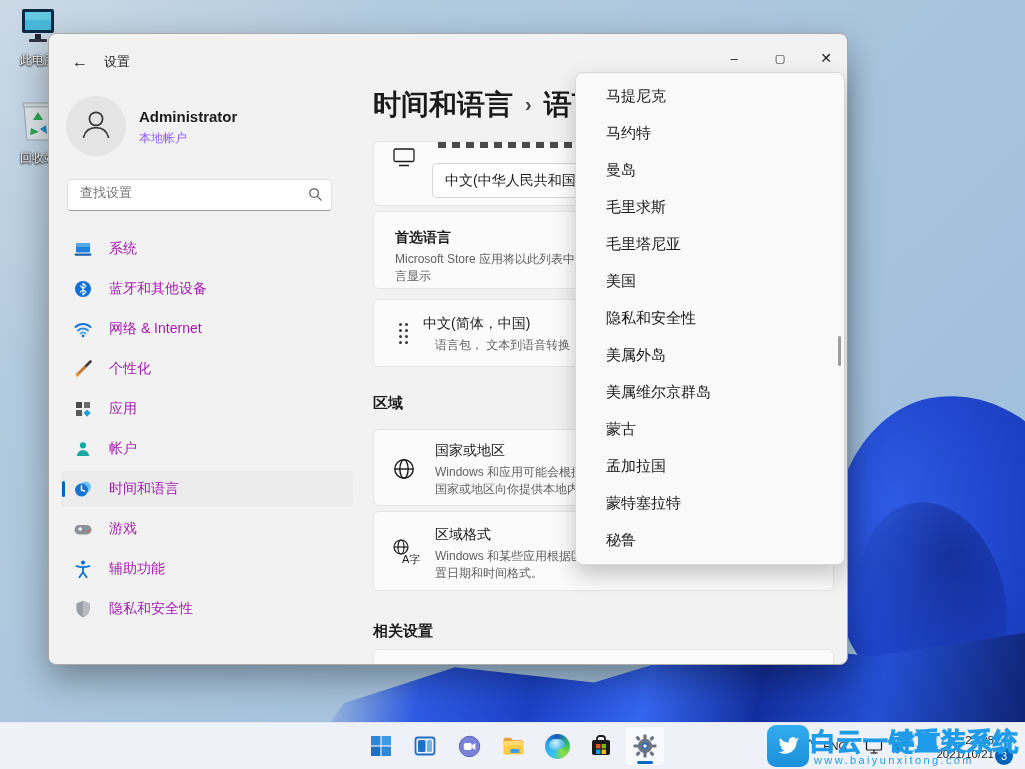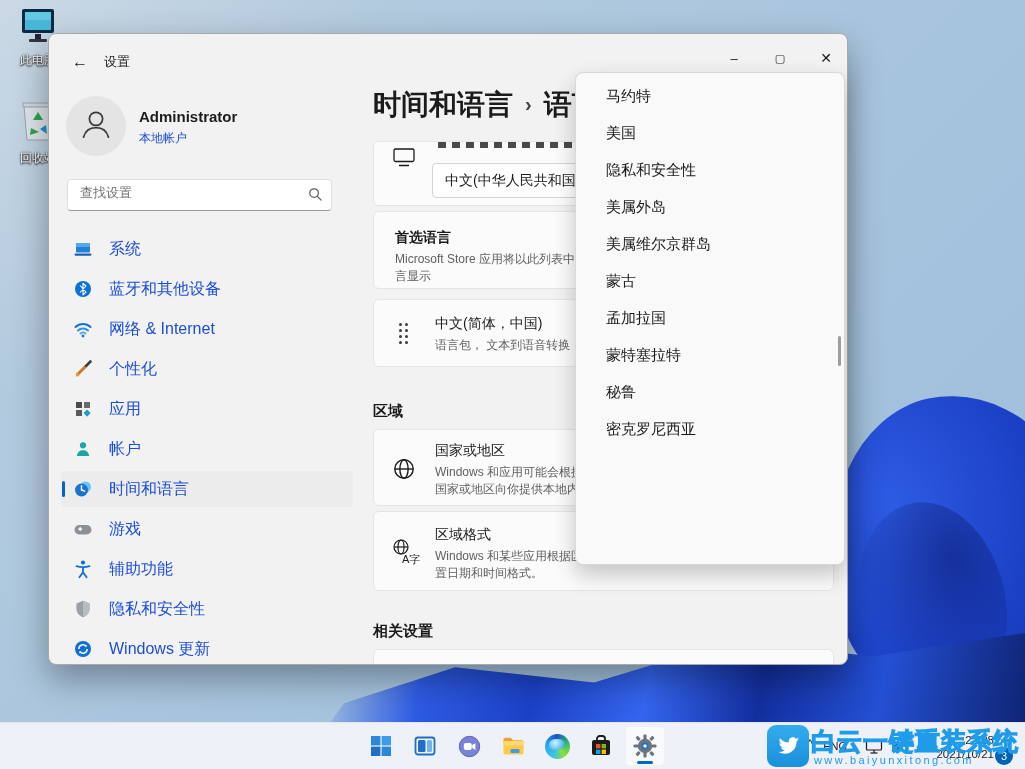--- a/index.html
+++ b/index.html
@@ -26,30 +26,30 @@
   .titlebar-back{position:absolute;left:16px;top:14px;width:30px;height:28px;font-size:16px;color:#1b1b1b;
     display:flex;align-items:center;justify-content:center;}
   .titlebar-title{position:absolute;left:55px;top:19px;font-size:13px;color:#1b1b1b;}
   .capbtn{position:absolute;top:8px;width:46px;height:32px;display:flex;align-items:center;justify-content:center;
     font-size:13px;color:#1b1b1b;}
   .cap-min{left:662px;} .cap-max{left:708px;font-size:11px;} .cap-close{left:754px;font-size:14px;}
   
   .avatar{position:absolute;left:17px;top:62px;width:60px;height:60px;border-radius:50%;background:#e4e4e4;
     display:flex;align-items:center;justify-content:center;}
   .acct-name{position:absolute;left:90px;top:74px;font-size:15px;font-weight:bold;color:#1b1b1b;}
-  .acct-type{position:absolute;left:90px;top:96px;font-size:12px;color:#1d4ed8;}
+  .acct-type{position:absolute;left:90px;top:96px;font-size:12px;color:#8b5cf6;}
   .searchbox{position:absolute;left:18px;top:145px;width:263px;height:30px;background:#fff;
     border:1px solid #dfdfdf;border-bottom:1px solid #9a9a9a;border-radius:4px;}
   .searchbox input{position:absolute;left:10px;top:4px;width:220px;border:0;outline:0;background:transparent;
     font-size:13px;color:#1b1b1b;font-family:inherit;}
   .searchbox input::placeholder{color:#737373;}
   .searchbox svg{position:absolute;right:8px;top:7px;}
   .nav{position:absolute;left:12px;top:197px;width:292px;}
   .nav-item{position:relative;height:36px;margin-bottom:4px;display:flex;align-items:center;gap:16px;
-    padding-left:12px;border-radius:4px;font-size:16px;color:#1d4ed8;box-sizing:border-box;}
+    padding-left:12px;border-radius:4px;font-size:14px;color:#a21caf;box-sizing:border-box;}
   .nav-item.sel{background:#ececec;}
   .nav-item.sel:before{content:"";position:absolute;left:1px;top:10px;width:3px;height:16px;border-radius:2px;background:#0067C0;}
   .nav-ic{width:20px;height:20px;flex:none;}
   
   .h1{position:absolute;left:324px;top:52px;font-size:28px;font-weight:600;color:#1b1b1b;white-space:nowrap;}
   .h1 .sep{font-size:20px;color:#454545;margin:0 12px;vertical-align:3px;}
   .card{position:absolute;left:324px;width:461px;background:#fbfbfb;border:1px solid #e5e5e5;border-radius:6px;box-sizing:border-box;}
   .card .ttl{font-size:14px;color:#1b1b1b;}
   .card .desc{font-size:12px;color:#5f5f5f;line-height:17px;}
   .clipstrip{position:absolute;left:64px;top:0;width:148px;height:6px;overflow:hidden;opacity:.85;
@@ -227,29 +227,20 @@
           </svg>
         <span>辅助功能</span>
       </div>
       <div class="nav-item">
         <svg class="nav-ic" viewBox="0 0 20 20">
             <path d="M10 1.8l6.6 2.6v5c0 4.3-2.8 7.2-6.6 8.8-3.8-1.6-6.6-4.5-6.6-8.8v-5z" fill="#9CA0A6"></path>
             <path d="M10 1.8l6.6 2.6v5c0 4.3-2.8 7.2-6.6 8.8z" fill="#B8BCC2"></path>
           </svg>
         <span>隐私和安全性</span>
       </div>
-      <div class="nav-item">
-        <svg class="nav-ic" viewBox="0 0 20 20">
-            <circle cx="10" cy="10" r="8" fill="#0E6FD6"></circle>
-            <path d="M5.8 10a4.2 4.2 0 0 1 7.4-2.7M14.2 10a4.2 4.2 0 0 1-7.4 2.7" fill="none" stroke="#fff" stroke-width="1.5"></path>
-            <path d="M13.4 5.6l.3 2.2-2.2-.3z" fill="#fff"></path>
-            <path d="M6.6 14.4l-.3-2.2 2.2.3z" fill="#fff"></path>
-          </svg>
-        <span>Windows 更新</span>
-      </div>
     </div>
 
     <div class="h1"><span>时间和语言</span><span class="sep">›</span><span>语言</span></div>
 
     <div class="card" style="top:107px;height:65px;">
       <div class="clipstrip"></div>
       <svg style="position:absolute;left:18px;top:5px;" width="24" height="20" viewBox="0 0 24 20">
           <rect x="2" y="2" width="20" height="12.5" rx="1.5" fill="none" stroke="#1b1b1b" stroke-width="1.3"></rect>
           <line x1="7" y1="18.5" x2="17" y2="18.5" stroke="#1b1b1b" stroke-width="1.3"></line>
         </svg>
@@ -268,25 +259,25 @@
       <div class="handle" style="position:absolute;left:25px;top:23px;">
           <i></i>
           <i></i>
           <i></i>
           <i></i>
           <i></i>
           <i></i>
           <i></i>
           <i></i>
         </div>
-      <div class="ttl" style="position:absolute;left:61px;top:15px;">中文(简体，中国)</div>
+      <div class="ttl" style="position:absolute;left:49px;top:15px;">中文(简体，中国)</div>
       <div class="desc" style="position:absolute;left:61px;top:37px;white-space:nowrap;">语言包， 文本到语音转换，</div>
     </div>
 
-    <div class="sect" style="top:368px;">区域</div>
+    <div class="sect" style="top:360px;">区域</div>
 
     <div class="card" style="top:395px;height:77px;">
       <svg style="position:absolute;left:17px;top:26px;" width="26" height="26" viewBox="0 0 24 24">
           <circle cx="12" cy="12" r="8.5" fill="none" stroke="#1b1b1b" stroke-width="1.3"></circle>
           <ellipse cx="12" cy="12" rx="3.8" ry="8.5" fill="none" stroke="#1b1b1b" stroke-width="1.3"></ellipse>
           <line x1="3.5" y1="12" x2="20.5" y2="12" stroke="#1b1b1b" stroke-width="1.3"></line>
         </svg>
       <div class="ttl" style="position:absolute;left:61px;top:12px;">国家或地区</div>
       <div class="desc" style="position:absolute;left:61px;top:34px;white-space:nowrap;">Windows 和应用可能会根据</div>
       <div class="desc" style="position:absolute;left:61px;top:51px;white-space:nowrap;">国家或地区向你提供本地内</div>
@@ -303,21 +294,25 @@
       <div class="desc" style="position:absolute;left:61px;top:36px;white-space:nowrap;">Windows 和某些应用根据区</div>
       <div class="desc" style="position:absolute;left:61px;top:53px;white-space:nowrap;">置日期和时间格式。</div>
     </div>
 
     <div class="sect" style="top:588px;">相关设置</div>
     <div class="card" style="top:615px;height:17px;border-radius:6px 6px 0 0;border-bottom:none;"></div>
   </div>
 
   <div class="flyout">
     <ul>
+      <li>马提尼克</li>
       <li>马约特</li>
+      <li>曼岛</li>
+      <li>毛里求斯</li>
+      <li>毛里塔尼亚</li>
       <li>美国</li>
       <li>隐私和安全性</li>
       <li>美属外岛</li>
       <li>美属维尔京群岛</li>
       <li>蒙古</li>
       <li>孟加拉国</li>
       <li>蒙特塞拉特</li>
       <li>秘鲁</li>
       <li>密克罗尼西亚</li>
     </ul>

